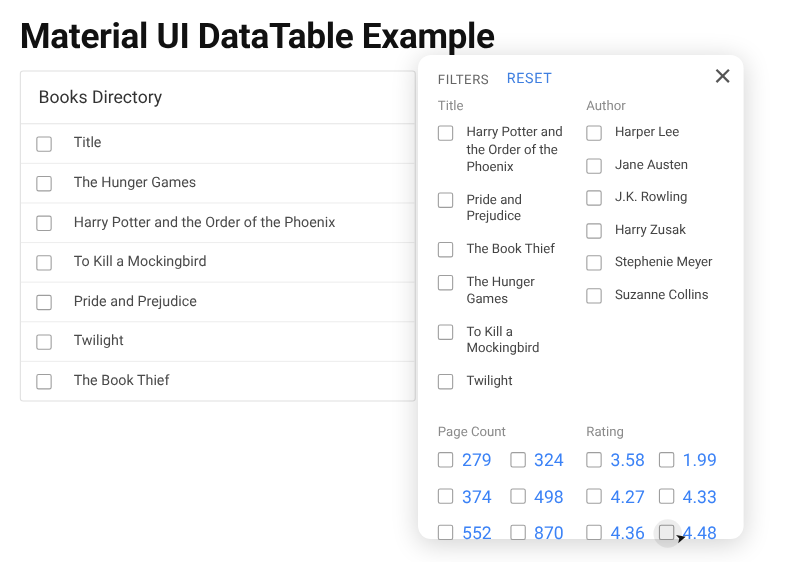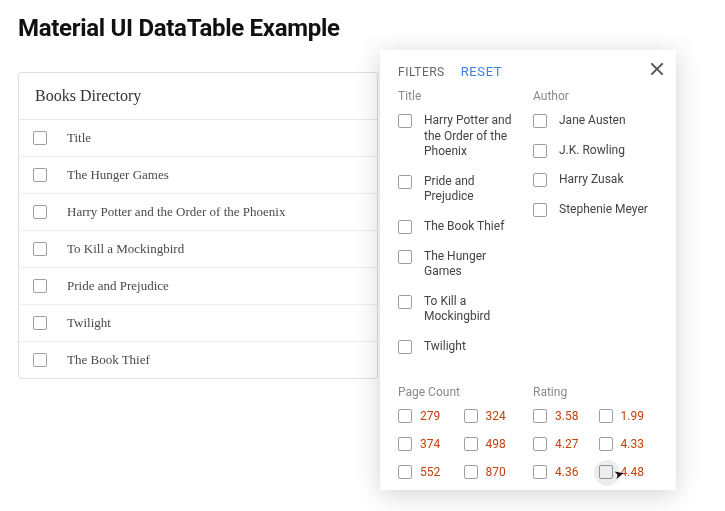--- a/index.html
+++ b/index.html
@@ -5,33 +5,32 @@
   * { box-sizing: border-box; margin: 0; padding: 0; }
   body {
     font-family: -apple-system, BlinkMacSystemFont, "Segoe UI", Roboto, Helvetica, Arial, sans-serif;
     background: #fff;
     width: 725px;
     height: 511px;
     position: relative;
     overflow: hidden;
   }
   .page-title {
-    font-size: 24px;
+    font-size: 32px;
     font-weight: 700;
     letter-spacing: -0.3px;
     padding: 14px 18px 8px 18px;
     color: #111;
   }
   .card {
-    margin: 22px 0 0 18px;
+    margin: 4px 0 0 18px;
     width: 360px;
     border: 1px solid #e0e0e0;
     border-radius: 3px;
     background: #fff;
-    font-family: Liberation Serif, serif;
   }
   .card-header {
     padding: 14px 16px;
     font-size: 16px;
     color: #333;
     border-bottom: 1px solid #e6e6e6;
   }
   .row {
     display: flex;
     align-items: center;
@@ -51,21 +50,21 @@
     background: #fff;
   }
   .filters-panel {
     position: absolute;
     top: 50px;
     left: 380px;
     width: 296px;
     height: 440px;
     background: #fff;
     box-shadow: 0 4px 24px rgba(0,0,0,0.18);
-    border-radius: 0;
+    border-radius: 12px;
     padding: 14px 18px 18px 18px;
   }
   .filters-header {
     display: flex;
     align-items: center;
     margin-bottom: 10px;
   }
   .filters-title {
     font-size: 12px;
     letter-spacing: 0.5px;
@@ -129,22 +128,22 @@
     align-items: center;
   }
   .num-grid .cb {
     width: 14px;
     height: 14px;
     border: 1.5px solid #9e9e9e;
     border-radius: 2px;
     background: #fff;
   }
   .num-val {
-    font-size: 12px;
-    color: #c2410c;
+    font-size: 16px;
+    color: #3b82f6;
     padding-left: 2px;
   }
   .section-row { display: flex; gap: 10px; }
   .section-col { flex: 1; }
   .cursor-spot {
     position: absolute;
     width: 26px;
     height: 26px;
     border-radius: 50%;
     background: rgba(0,0,0,0.07);
@@ -228,33 +227,41 @@
       <div class="filter-item">
           <span class="checkbox"></span>
           <span class="filter-item-label">Twilight</span>
         </div>
     </div>
 
     <div class="filter-col">
       <div class="filter-col-title">Author</div>
       <div class="filter-item">
           <span class="checkbox"></span>
+          <span class="filter-item-label">Harper Lee</span>
+        </div>
+      <div class="filter-item">
+          <span class="checkbox"></span>
           <span class="filter-item-label">Jane Austen</span>
         </div>
       <div class="filter-item">
           <span class="checkbox"></span>
           <span class="filter-item-label">J.K. Rowling</span>
         </div>
       <div class="filter-item">
           <span class="checkbox"></span>
           <span class="filter-item-label">Harry Zusak</span>
         </div>
       <div class="filter-item">
           <span class="checkbox"></span>
           <span class="filter-item-label">Stephenie Meyer</span>
+        </div>
+      <div class="filter-item">
+          <span class="checkbox"></span>
+          <span class="filter-item-label">Suzanne Collins</span>
         </div>
     </div>
   </div>
 
   <div class="section-row">
     <div class="section-col">
       <div class="filter-col-title">Page Count</div>
       <div class="num-grid">
         <span class="cb"></span>
           <span class="num-val">279</span>

